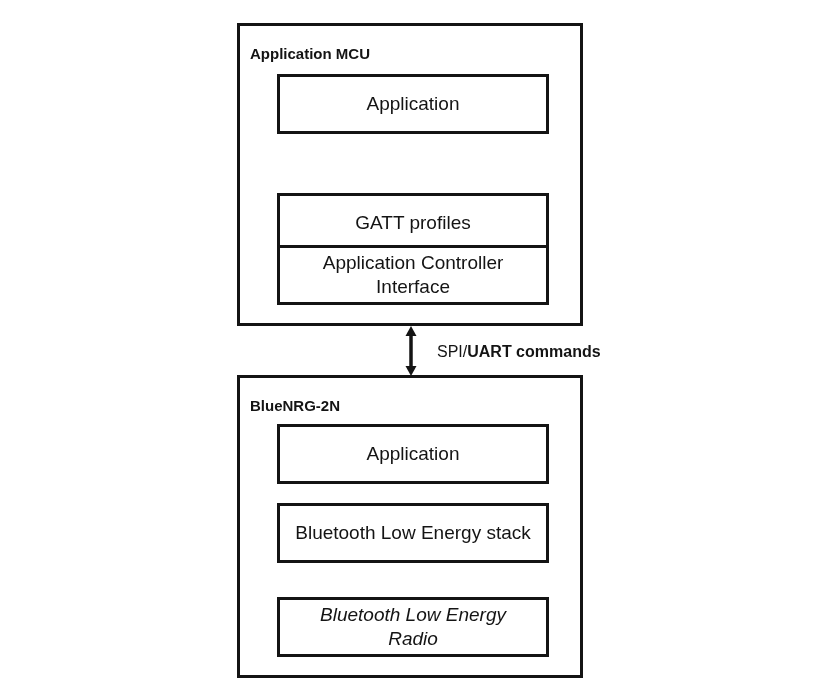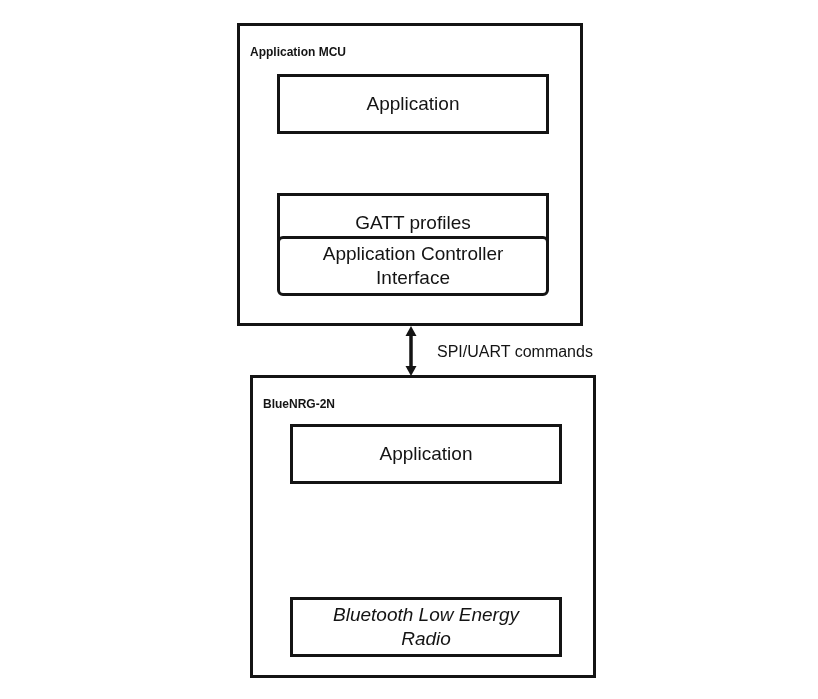--- a/index.html
+++ b/index.html
@@ -12,26 +12,26 @@
     color: #141414;
     overflow: hidden;
   }
   .group {
     position: absolute;
     box-sizing: border-box;
     border: 3px solid #141414;
     background: #ffffff;
   }
   .group.g1 { left: 237px; top: 23px;  width: 346px; height: 303px; }
-  .group.g2 { left: 237px; top: 375px; width: 346px; height: 303px; margin-left: 13px; }
+  .group.g2 { left: 237px; top: 375px; width: 346px; height: 303px; }
   .group-label {
     position: absolute;
     left: 10px;
     top: 19px;
-    font-size: 12px;
+    font-size: 15px;
     font-weight: bold;
     white-space: nowrap;
   }
   .module {
     position: absolute;
     left: 37px;
     width: 272px;
     height: 60px;
     box-sizing: border-box;
     border: 3px solid #141414;
@@ -39,39 +39,39 @@
     display: flex;
     align-items: center;
     justify-content: center;
     text-align: center;
     font-size: 19px;
     line-height: 24px;
     padding: 5px 14px;
   }
   .g1 .m1 { top: 48px; }
   .g1 .m2 { top: 127px; margin-top: 40px; }
-  .g1 .m3 { top: 210px; border-radius: 6px; }
+  .g1 .m3 { top: 219px; }
   .g2 .m1 { top: 46px; }
   .g2 .m2 { top: 125px; }
   .g2 .m3 { top: 219px; font-style: italic; }
   .arrow {
     position: absolute;
     left: 400px;
     top: 325px;
     width: 22px;
     height: 52px;
   }
   .connector-label {
     position: absolute;
     left: 437px;
     top: 343px;
     font-size: 16px;
     white-space: nowrap;
   }
-  .connector-label .bold { font-weight: normal; text-align: right; }
+  .connector-label .bold { font-weight: bold; text-align: right; }
 </style>
 </head>
 <body>
 
 <div class="canvas">
 
   <div class="group g1">
     <div class="group-label">Application MCU</div>
     <div class="module m1">Application</div>
     <div class="module m2">GATT profiles</div>
@@ -84,16 +84,17 @@
     <path d="M11 51 L16.5 41 L5.5 41 Z" fill="#141414"></path>
   </svg>
 
   <div class="connector-label">
     <span>SPI/</span><span class="bold">UART commands</span>
   </div>
 
   <div class="group g2">
     <div class="group-label">BlueNRG-2N</div>
     <div class="module m1">Application</div>
+    <div class="module m2">Bluetooth Low Energy stack</div>
     <div class="module m3">Bluetooth Low Energy Radio</div>
   </div>
 
 </div>
 
 </body></html>

